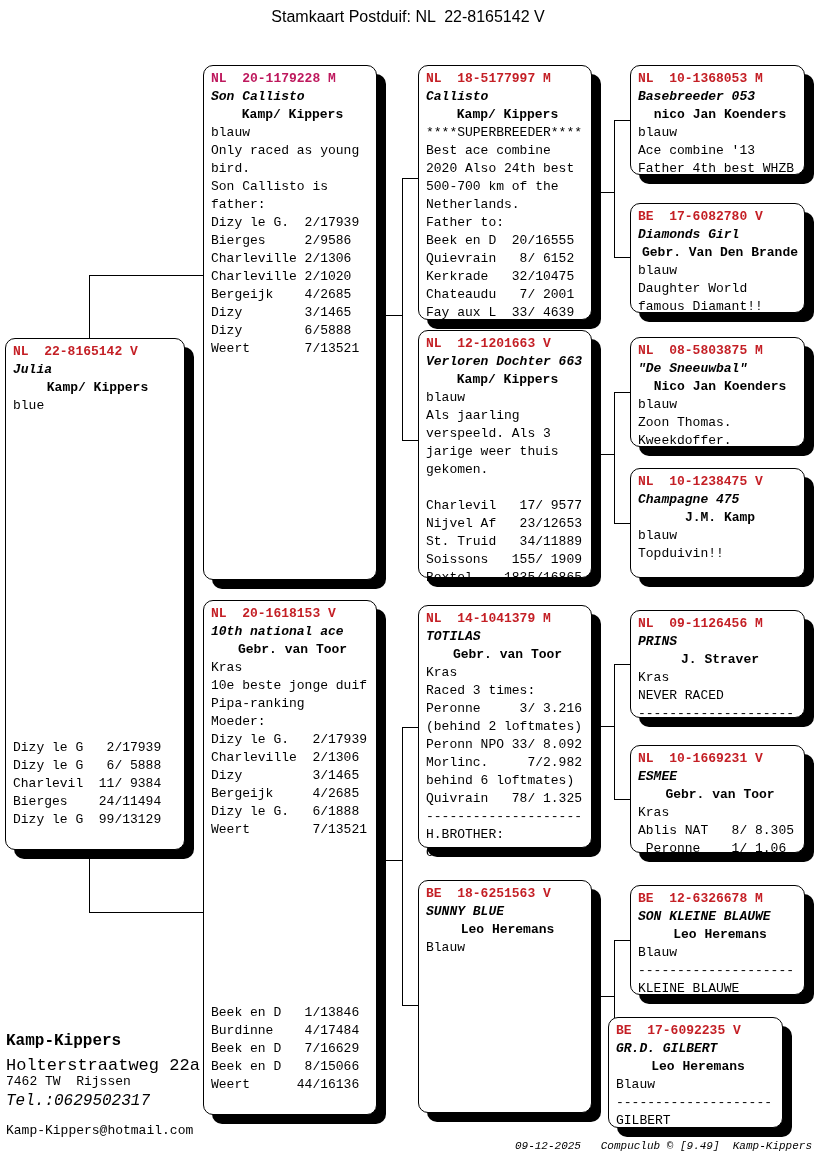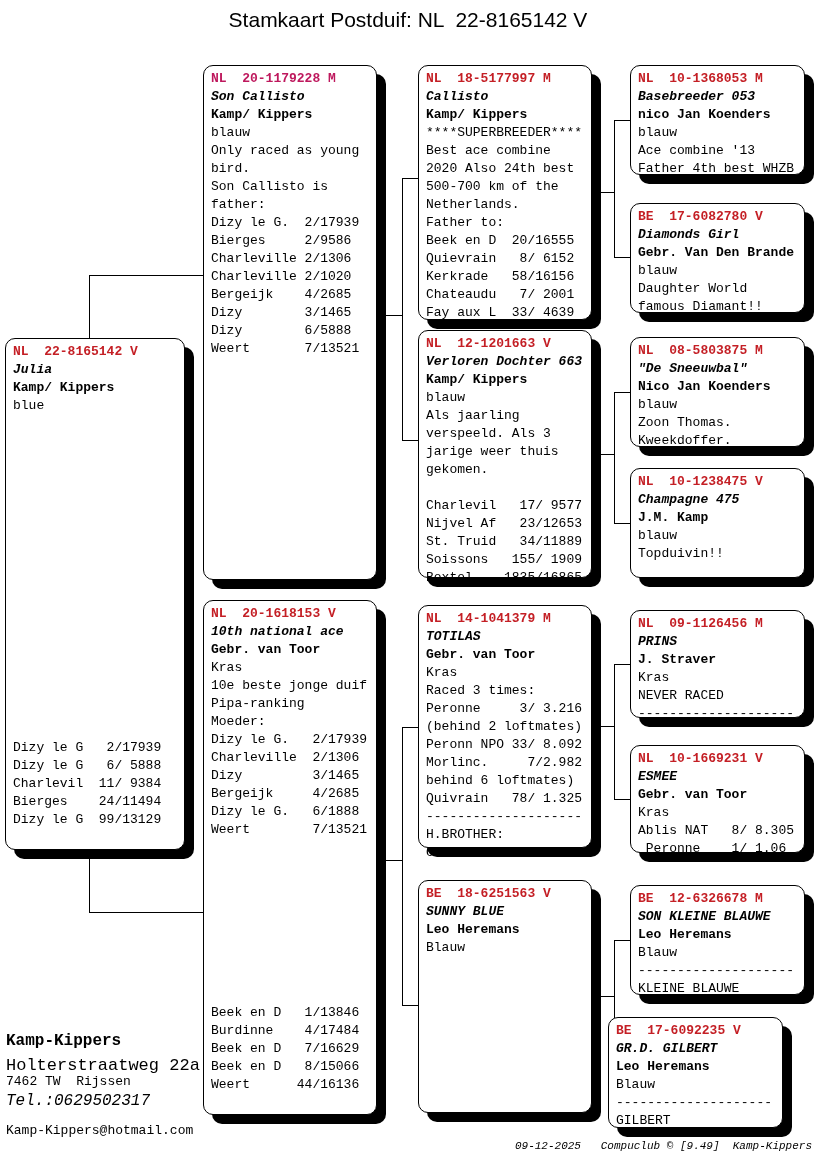--- a/index.html
+++ b/index.html
@@ -1,25 +1,25 @@
 <!DOCTYPE html>
 <html><head>
 <meta charset="utf-8">
 <style>
   html,body{margin:0;padding:0;background:#fff;}
   #canvas{position:relative;width:816px;height:1172px;background:#fff;overflow:hidden;
           font-family:"Liberation Mono",monospace;}
   #title{position:absolute;left:0;top:8px;width:816px;text-align:center;
-         font-family:"Liberation Sans",sans-serif;font-size:21px;color:#000;white-space:pre;}
+         font-family:"Liberation Sans",sans-serif;font-size:16px;color:#000;white-space:pre;}
   .pbox{position:absolute;background:#fff;border:1px solid #000;border-radius:10px;
         box-shadow:9px 9px 0 #000;box-sizing:border-box;padding:4px 2px 0 7px;
         font-size:13px;line-height:18px;color:#000;}
   .ring{font-weight:bold;white-space:pre;color:#c41f25;}
   .pname{font-weight:bold;font-style:italic;white-space:pre;}
-  .breeder{font-weight:bold;white-space:pre;}
+  .breeder{font-weight:bold;white-space:pre;text-align:center;}
   .bl{white-space:pre;min-height:18px;}
   .lines.bot{position:absolute;left:7px;bottom:20px;right:2px;}
   .hline{position:absolute;height:1px;background:#000;}
   .vline{position:absolute;width:1px;background:#000;}
   .foot{position:absolute;white-space:pre;color:#000;}
   #f-owner{left:6px;top:1032px;font-size:16px;font-weight:bold;}
   #f-a1{left:6px;top:1056px;font-size:17px;}
   #f-a2{left:6px;top:1074px;font-size:13px;}
   #f-tel{left:6px;top:1092px;font-size:16px;font-style:italic;}
   #f-email{left:6px;top:1123px;font-size:13px;}
@@ -135,21 +135,21 @@
     <div class="breeder">Kamp/ Kippers</div>
     <div class="lines top">
         <div class="bl">****SUPERBREEDER****</div>
         <div class="bl">Best ace combine</div>
         <div class="bl">2020 Also 24th best</div>
         <div class="bl">500-700 km of the</div>
         <div class="bl">Netherlands.</div>
         <div class="bl">Father to:</div>
         <div class="bl">Beek en D  20/16555</div>
         <div class="bl">Quievrain   8/ 6152</div>
-        <div class="bl">Kerkrade   58/16156</div>
+        <div class="bl">Kerkrade   32/10475</div>
         <div class="bl">Chateaudu   7/ 2001</div>
         <div class="bl">Fay aux L  33/ 4639</div>
       </div>
   </div>
 
   <div class="pbox" style="left:418px;top:330px;width:174px;height:248px;">
     <div class="ring" style="color: rgb(196, 31, 37);">NL  12-1201663 V</div>
     <div class="pname">Verloren Dochter 663</div>
     <div class="breeder">Kamp/ Kippers</div>
     <div class="lines top">

